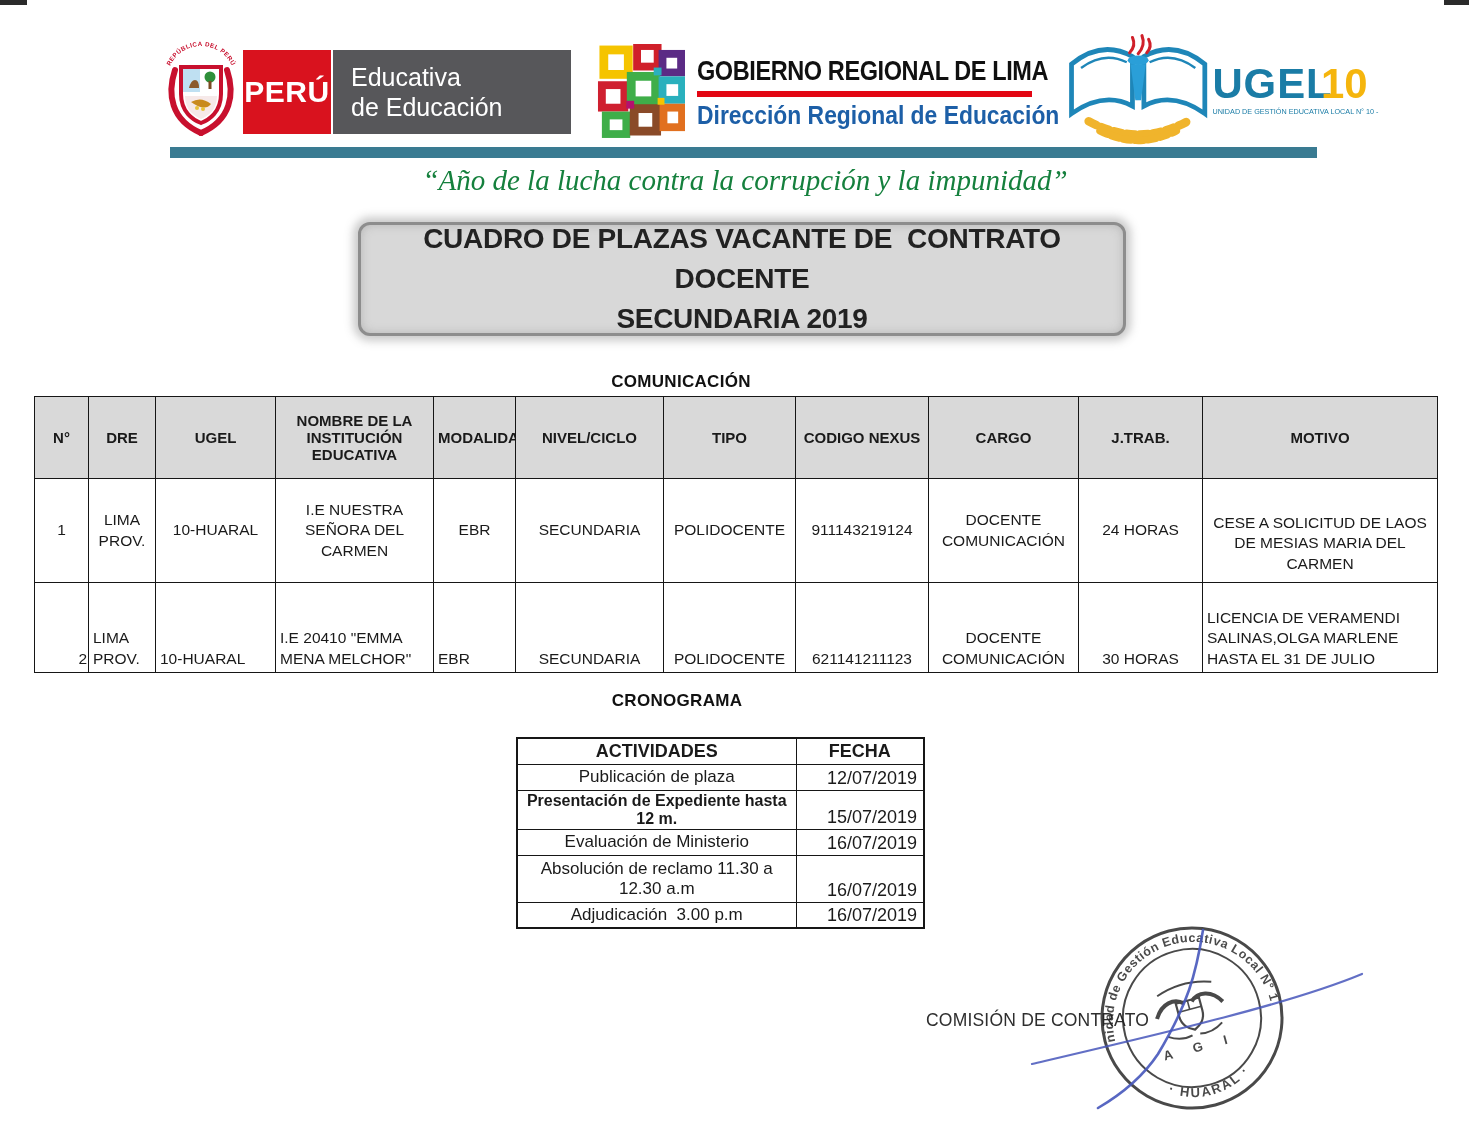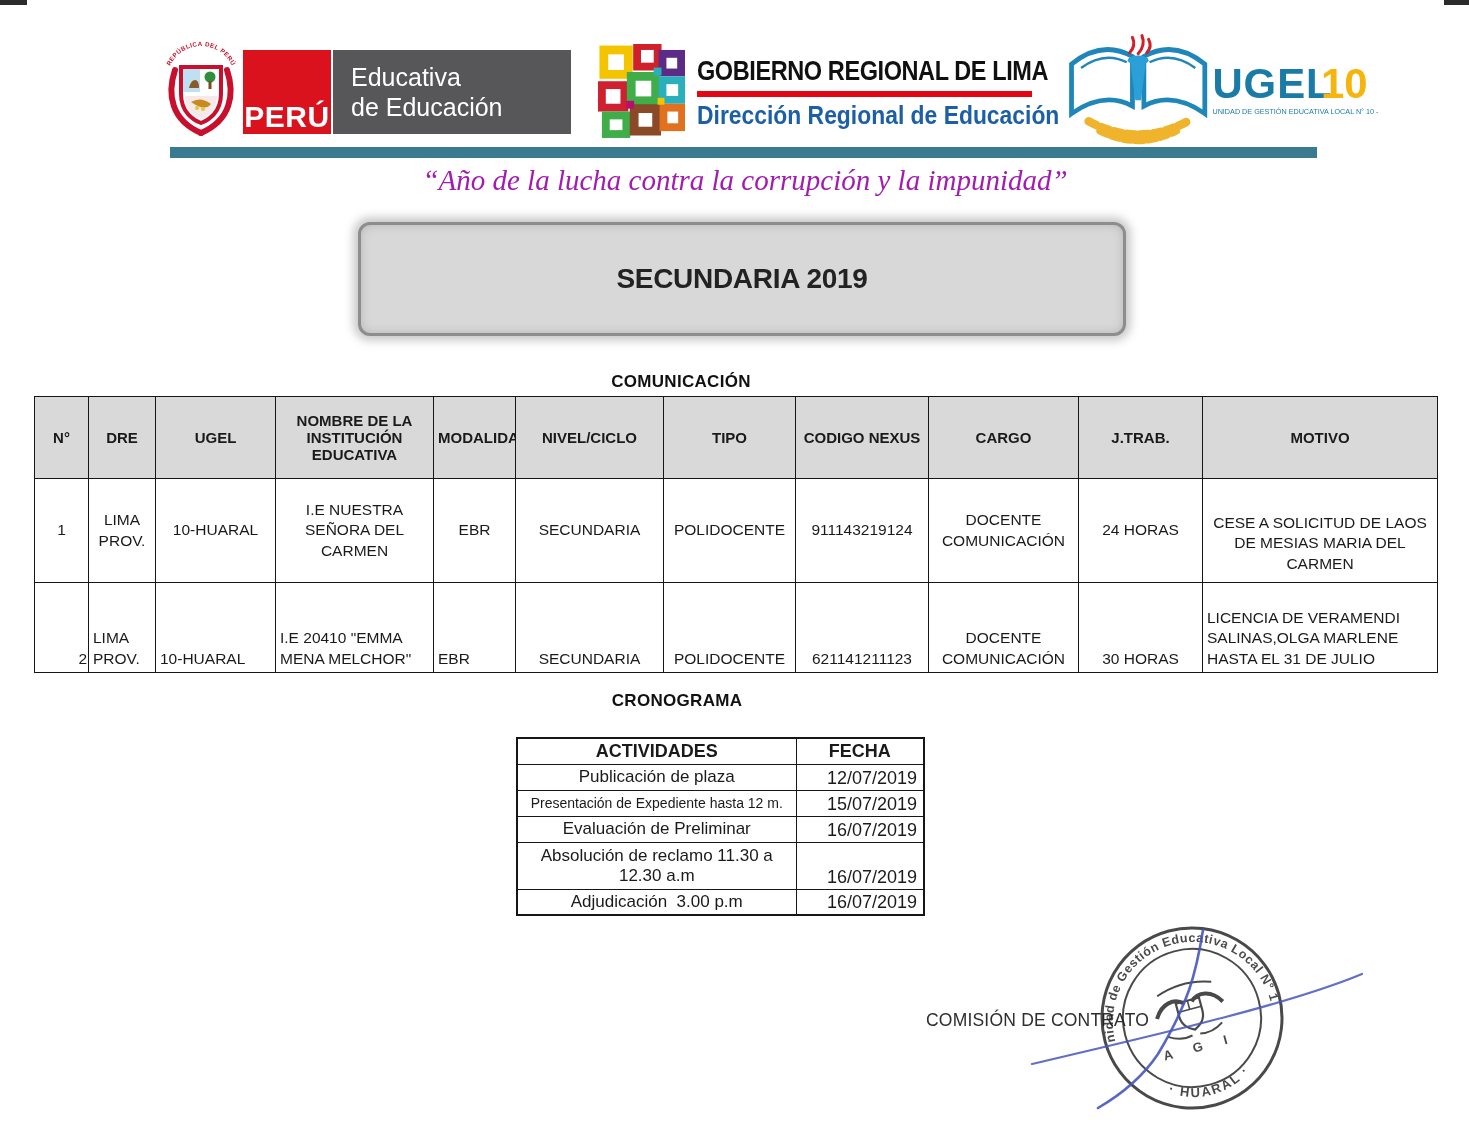--- a/index.html
+++ b/index.html
@@ -2,37 +2,37 @@
 <html><head>
 <meta charset="utf-8">
 <style>
   html,body{margin:0;padding:0;background:#fff;}
   body{width:1469px;height:1138px;position:relative;overflow:hidden;
        font-family:"Liberation Sans",sans-serif;color:#1a1a1a;}
   .abs{position:absolute;}
 
   
   .peru-box{left:243px;top:50px;width:88px;height:84px;background:#d9121e;
-    display:flex;align-items:flex-end;justify-content:center;color:#fff;
+    display:flex;align-items:center;justify-content:center;color:#fff;
     font-size:30px;font-weight:bold;letter-spacing:.5px;}
   .ministry-box{left:333px;top:50px;width:238px;height:84px;background:#57575a;
     color:#fff;display:flex;flex-direction:column;justify-content:center;
     padding-left:18px;box-sizing:border-box;font-size:25px;line-height:30px;}
   .gob-block{left:697px;top:55px;width:360px;}
   .gob-title{font-size:28px;font-weight:bold;color:#101010;white-space:nowrap;
     transform:scaleX(.84);transform-origin:left;letter-spacing:-.5px;}
   .gob-redbar{width:335px;height:6px;background:#e30613;margin-top:4px;}
   .gob-subtitle{font-size:26px;font-weight:bold;color:#1d5fa7;white-space:nowrap;
     transform:scaleX(.88);transform-origin:left;margin-top:3px;}
   .divider-bar{left:170px;top:147px;width:1147px;height:11px;background:#3a7b92;}
   .corner-mark{background:#2b2b2b;height:5px;}
 
   
   .quote{left:30px;top:164px;width:1430px;text-align:center;
-    font-family:"Liberation Serif",serif;font-style:italic;font-size:29px;color:#a21caf;}
+    font-family:"Liberation Serif",serif;font-style:italic;font-size:29px;color:#15803d;}
   .title-box{left:358px;top:222px;width:768px;height:114px;background:#d8d8d8;
     border:3px solid #8d8d8d;border-radius:12px;box-sizing:border-box;
     box-shadow:0 0 9px 5px rgba(140,140,140,.45), inset 0 0 10px rgba(120,120,120,.35);
     display:flex;flex-direction:column;justify-content:center;text-align:center;}
   .title-line{font-size:28px;font-weight:bold;color:#222;letter-spacing:-.3px;
     line-height:40px;white-space:pre-wrap;}
 
   
   .section-label{font-size:17px;font-weight:bold;color:#111;letter-spacing:.3px;
     width:240px;text-align:center;}
@@ -53,21 +53,21 @@
   tr.r1 td.motivo{vertical-align:bottom;padding-bottom:8px;}
   tr.r2 td{vertical-align:bottom;padding-bottom:3px;text-align:center;}
   tr.r2 td.n{text-align:right;padding-right:1px;}
   tr.r2 td.left{text-align:left;}
 
   
   .cron-table{left:516px;top:737px;width:407px;border:2px solid #161616;}
   .cron-table th,.cron-table td{border:1.7px solid #161616;box-sizing:border-box;padding:1px 4px;}
   .cron-table th{font-size:18px;font-weight:bold;text-align:center;height:24px;}
   .cron-table td.act{font-size:17px;text-align:center;white-space:pre-wrap;}
-  .cron-table td.act.bold{font-weight:normal;font-size:14px;}
+  .cron-table td.act.bold{font-weight:bold;font-size:16px;}
   .cron-table td.fecha{font-size:18px;text-align:right;padding-right:6px;vertical-align:bottom;}
   .cron-table tr{height:26px;}
 
   
   .comision{left:926px;top:1010px;font-size:17.5px;color:#2e2e2e;letter-spacing:.2px;}
 </style>
 </head>
 <body>
 
 <div class="abs corner-mark" style="left:0;top:0;width:27px;"></div>
@@ -142,20 +142,21 @@
   <text x="158" y="76" font-family="Liberation Sans, sans-serif" font-size="44" font-weight="bold" fill="#1a7ca6" letter-spacing="1">UGEL</text>
   <text x="272" y="76" font-family="Liberation Sans, sans-serif" font-size="44" font-weight="bold" fill="#f5b50d">10</text>
   <text x="158" y="92" font-family="Liberation Sans, sans-serif" font-size="7.6" fill="#1a7ca6">UNIDAD DE GESTIÓN EDUCATIVA LOCAL N° 10 - HUARAL</text>
 </svg>
 
 <div class="abs divider-bar"></div>
 
 <div class="abs quote">“Año de la lucha contra la corrupción y la impunidad”</div>
 
 <div class="abs title-box">
+  <div class="title-line">CUADRO DE PLAZAS VACANTE DE  CONTRATO DOCENTE</div>
   <div class="title-line">SECUNDARIA 2019</div>
 </div>
 
 <div class="abs section-label" style="left:561px;top:372px;">COMUNICACIÓN</div>
 
 <table class="abs vac-table">
   <colgroup>
     <col style="width:54px">
       <col style="width:67px">
       <col style="width:120px">
@@ -225,21 +226,21 @@
   </tr>
   <tr>
     <td class="act">Publicación de plaza</td>
     <td class="fecha">12/07/2019</td>
   </tr>
   <tr>
     <td class="act bold">Presentación de Expediente hasta 12 m.</td>
     <td class="fecha">15/07/2019</td>
   </tr>
   <tr>
-    <td class="act">Evaluación de Preliminar</td>
+    <td class="act">Evaluación de Ministerio</td>
     <td class="fecha">16/07/2019</td>
   </tr>
   <tr style="height:47px;margin-top:12px;">
     <td class="act">Absolución de reclamo 11.30 a 12.30 a.m</td>
     <td class="fecha">16/07/2019</td>
   </tr>
   <tr>
     <td class="act">Adjudicación  3.00 p.m</td>
     <td class="fecha">16/07/2019</td>
   </tr>

